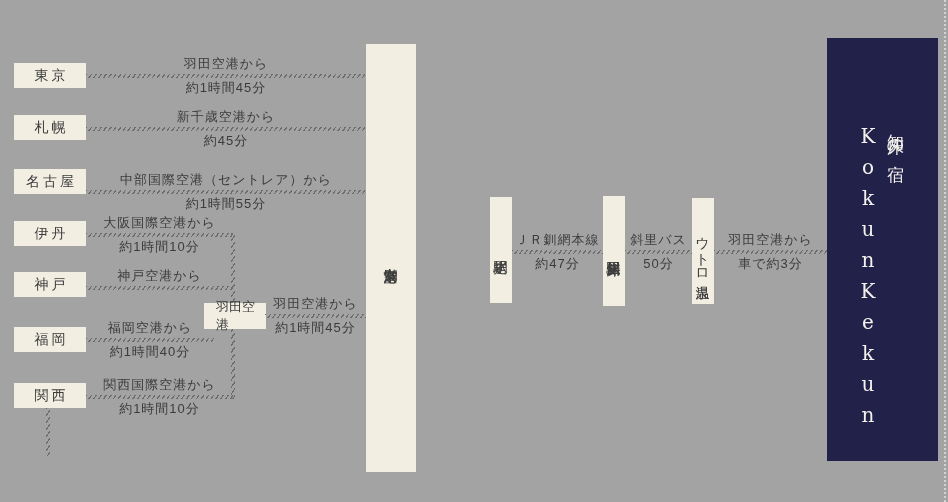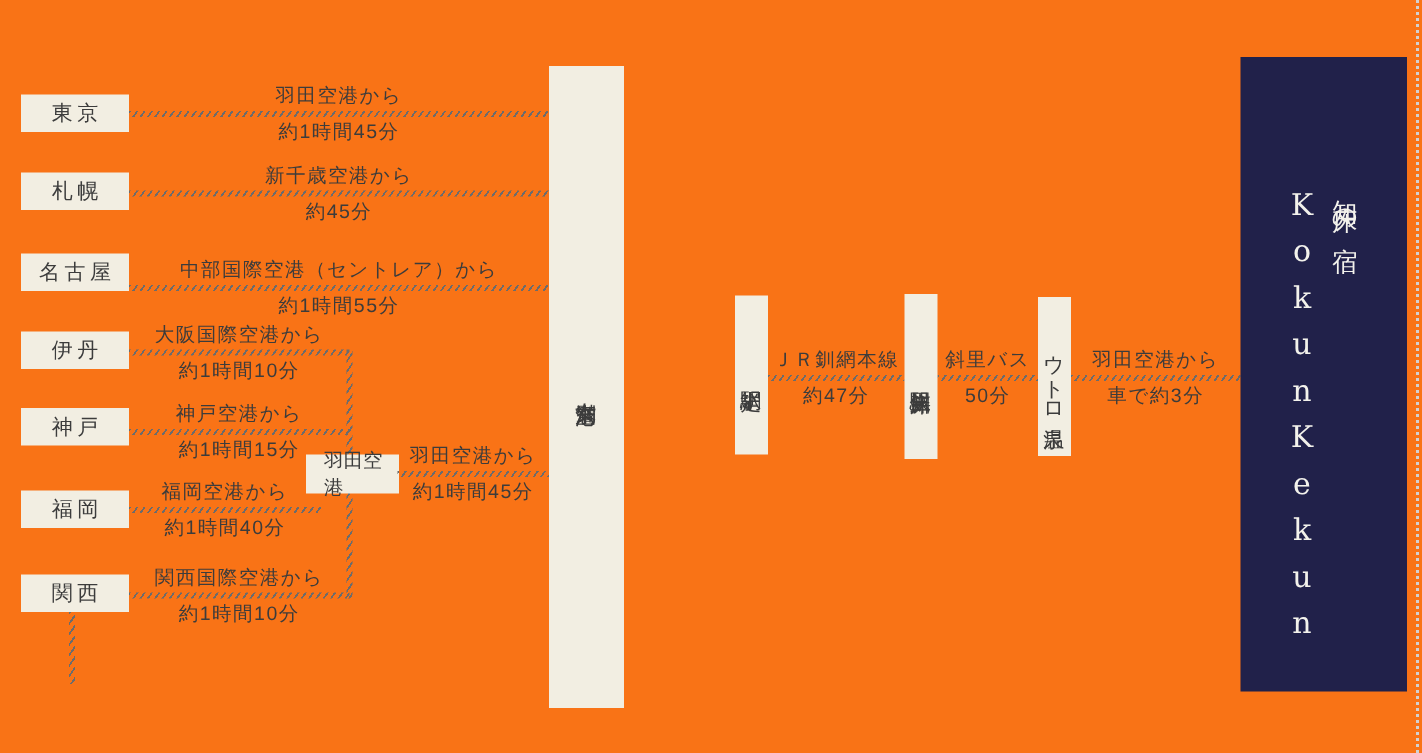--- a/index.html
+++ b/index.html
@@ -1,17 +1,17 @@
 <!DOCTYPE html>
 <html><head>
 <meta charset="utf-8">
 <style>
   html,body{margin:0;padding:0;background:#fff;}
   .canvas{
-    position:relative;width:948px;height:502px;background:#f97316;
+    position:relative;width:948px;height:502px;background:#a3a3a3;
     font-family:"Liberation Sans",sans-serif;overflow:hidden;
   }
   .box{
     position:absolute;background:#f2eee2;color:#3c3c3c;
     display:flex;align-items:center;justify-content:center;
     font-size:14px;letter-spacing:3px;padding-left:3px;box-sizing:border-box;
   }
   .hub{font-size:13px;letter-spacing:0;padding-left:12px;}
   .route{position:absolute;text-align:center;color:#3c3c3c;}
   .lbl{font-size:13px;line-height:16px;height:16px;white-space:nowrap;letter-spacing:1px;}
@@ -73,21 +73,20 @@
     <div class="lbl">約1時間55分</div>
   </div>
   <div class="route" style="left:86px;top:215px;width:147px">
     <div class="lbl">大阪国際空港から</div>
     <div class="hline"></div>
     <div class="lbl">約1時間10分</div>
   </div>
   <div class="route" style="left:86px;top:268px;width:147px">
     <div class="lbl">神戸空港から</div>
     <div class="hline"></div>
-    <div class="lbl">約1時間15分</div>
   </div>
   <div class="route" style="left:86px;top:320px;width:128px">
     <div class="lbl">福岡空港から</div>
     <div class="hline"></div>
     <div class="lbl">約1時間40分</div>
   </div>
   <div class="route" style="left:86px;top:377px;width:147px">
     <div class="lbl">関西国際空港から</div>
     <div class="hline"></div>
     <div class="lbl">約1時間10分</div>

